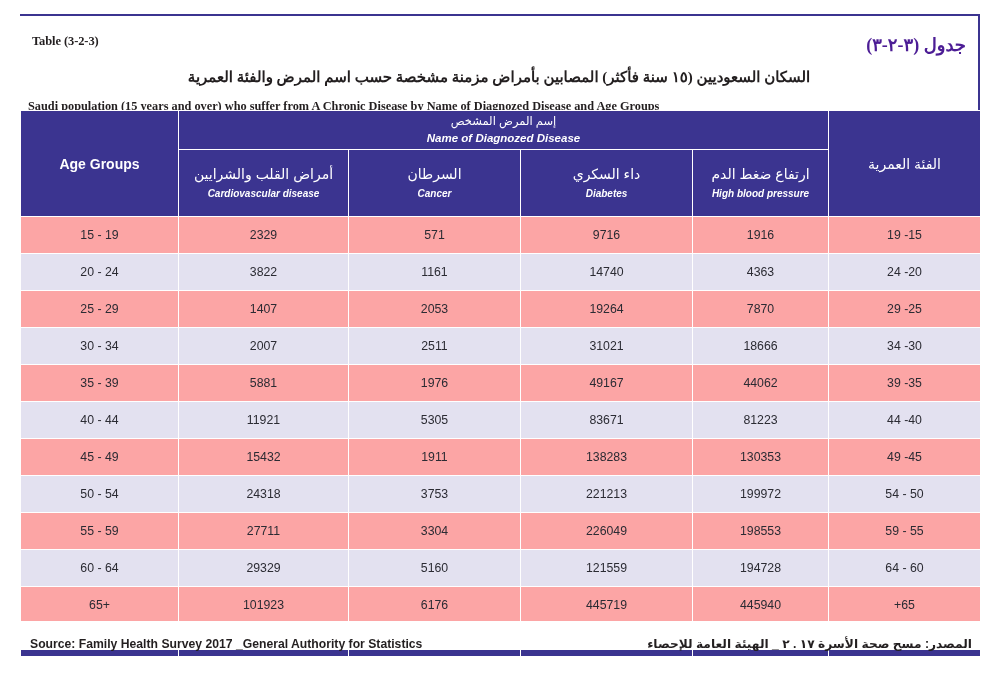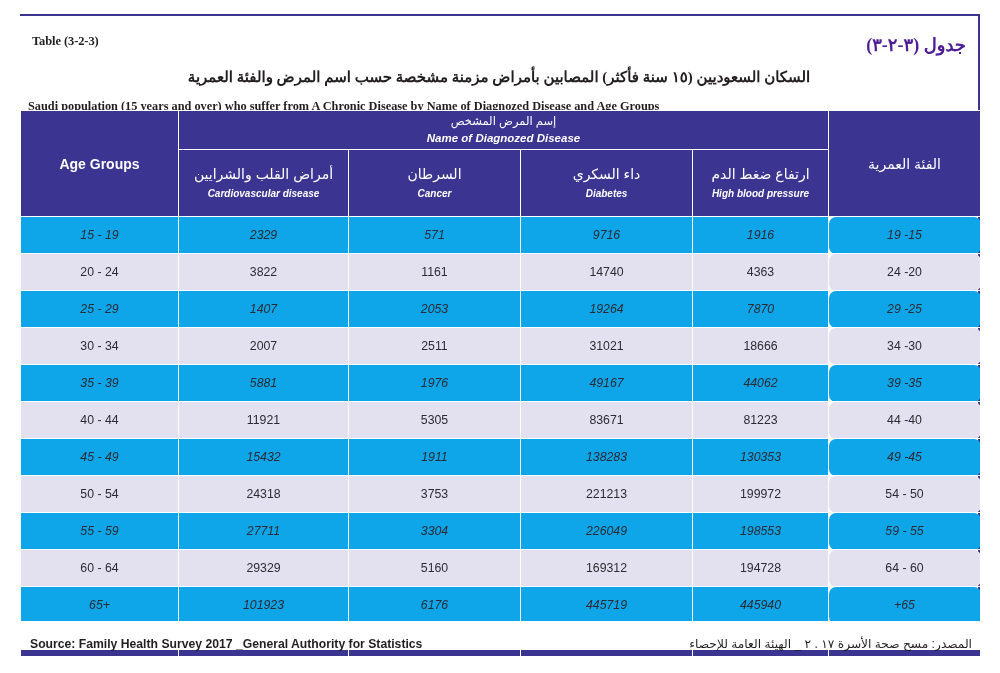--- a/index.html
+++ b/index.html
@@ -115,25 +115,25 @@
   }
   .hdr-group { height: 38px; font-size: 11.5px; line-height: 1.45; }
   .hdr-sub   { height: 66px; font-size: 11px; line-height: 1.55; }
   .hdr-side  { font-size: 14px; }
   .hdr-ar    { direction: rtl; font-weight: normal; }
   .hdr-en    { font-weight: bold; font-style: italic; }
   .hdr-sub .hdr-ar { font-size: 14px; }
   .hdr-sub .hdr-en { font-size: 10px; }
 
   tr.dataRow td { height: 36px; font-size: 12.3px; color: #2b2b33; }
-  tr.shade td { background: #0ea5e9; font-style: italic; }
+  tr.shade td { background: #fca5a5; }
   tr.plain td { background: #e3e1f0; }
 
   td.age-cell { font-size: 12.3px; }
-  td.age-ar-cell { direction: rtl; border-radius: 7px; }
+  td.age-ar-cell { direction: rtl; }
 
   tr.total td {
     background: #3b3490;
     color: #ffffff;
     font-weight: bold;
     height: 32px;
     font-size: 12.5px;
   }
   tr.total td.total-ar { direction: rtl; }
 
@@ -151,21 +151,21 @@
     padding: 16px 8px 0 10px;
     background: #ffffff;
   }
   .source-en {
     font-size: 12.2px;
     font-weight: bold;
     color: #231f20;
   }
   .source-ar {
     font-size: 12.2px;
-    font-weight: normal;
+    font-weight: bold;
     color: #231f20;
     direction: rtl;
   }
 </style>
 </head>
 <body>
 
 <div class="page">
 
   <div class="frame">
@@ -292,21 +292,21 @@
           <td>27711</td>
           <td>3304</td>
           <td>226049</td>
           <td>198553</td>
           <td class="age-cell age-ar-cell">55 - 59</td>
         </tr>
         <tr class="dataRow plain">
           <td class="age-cell">60 - 64</td>
           <td>29329</td>
           <td>5160</td>
-          <td>169312</td>
+          <td>121559</td>
           <td>194728</td>
           <td class="age-cell age-ar-cell">60 - 64</td>
         </tr>
         <tr class="dataRow shade">
           <td class="age-cell">65+</td>
           <td>101923</td>
           <td>6176</td>
           <td>445719</td>
           <td>445940</td>
           <td class="age-cell age-ar-cell">65+</td>

